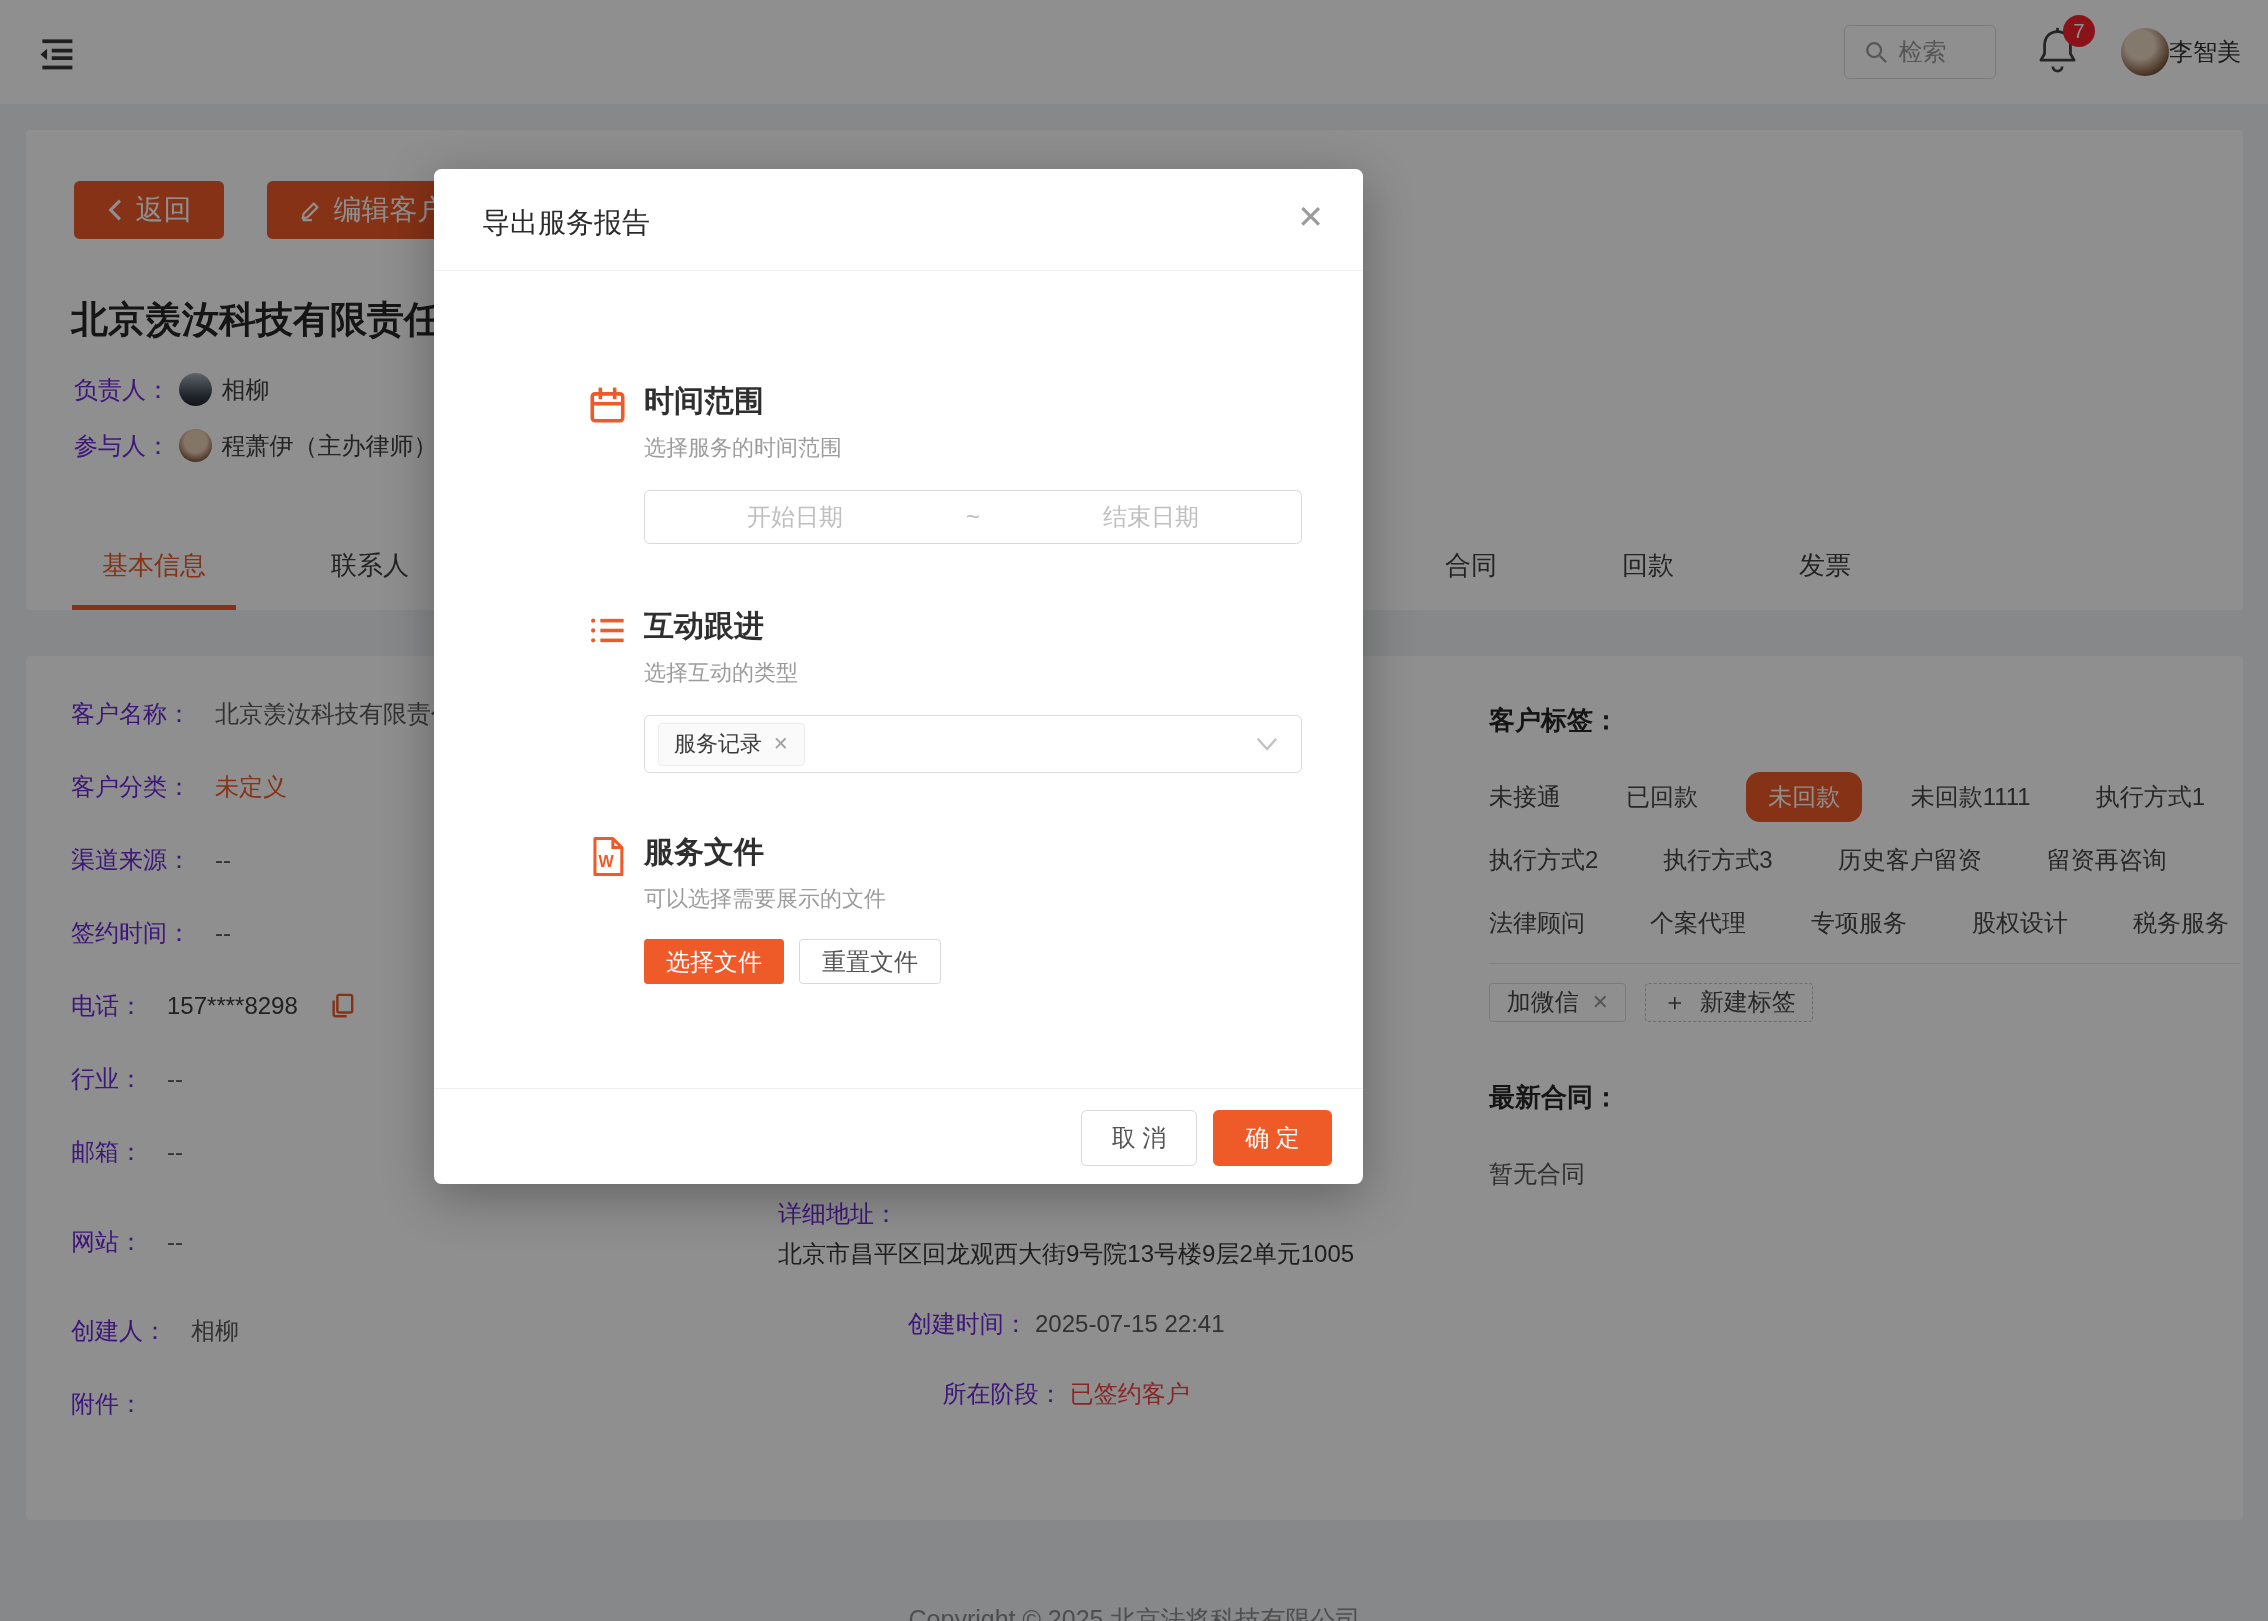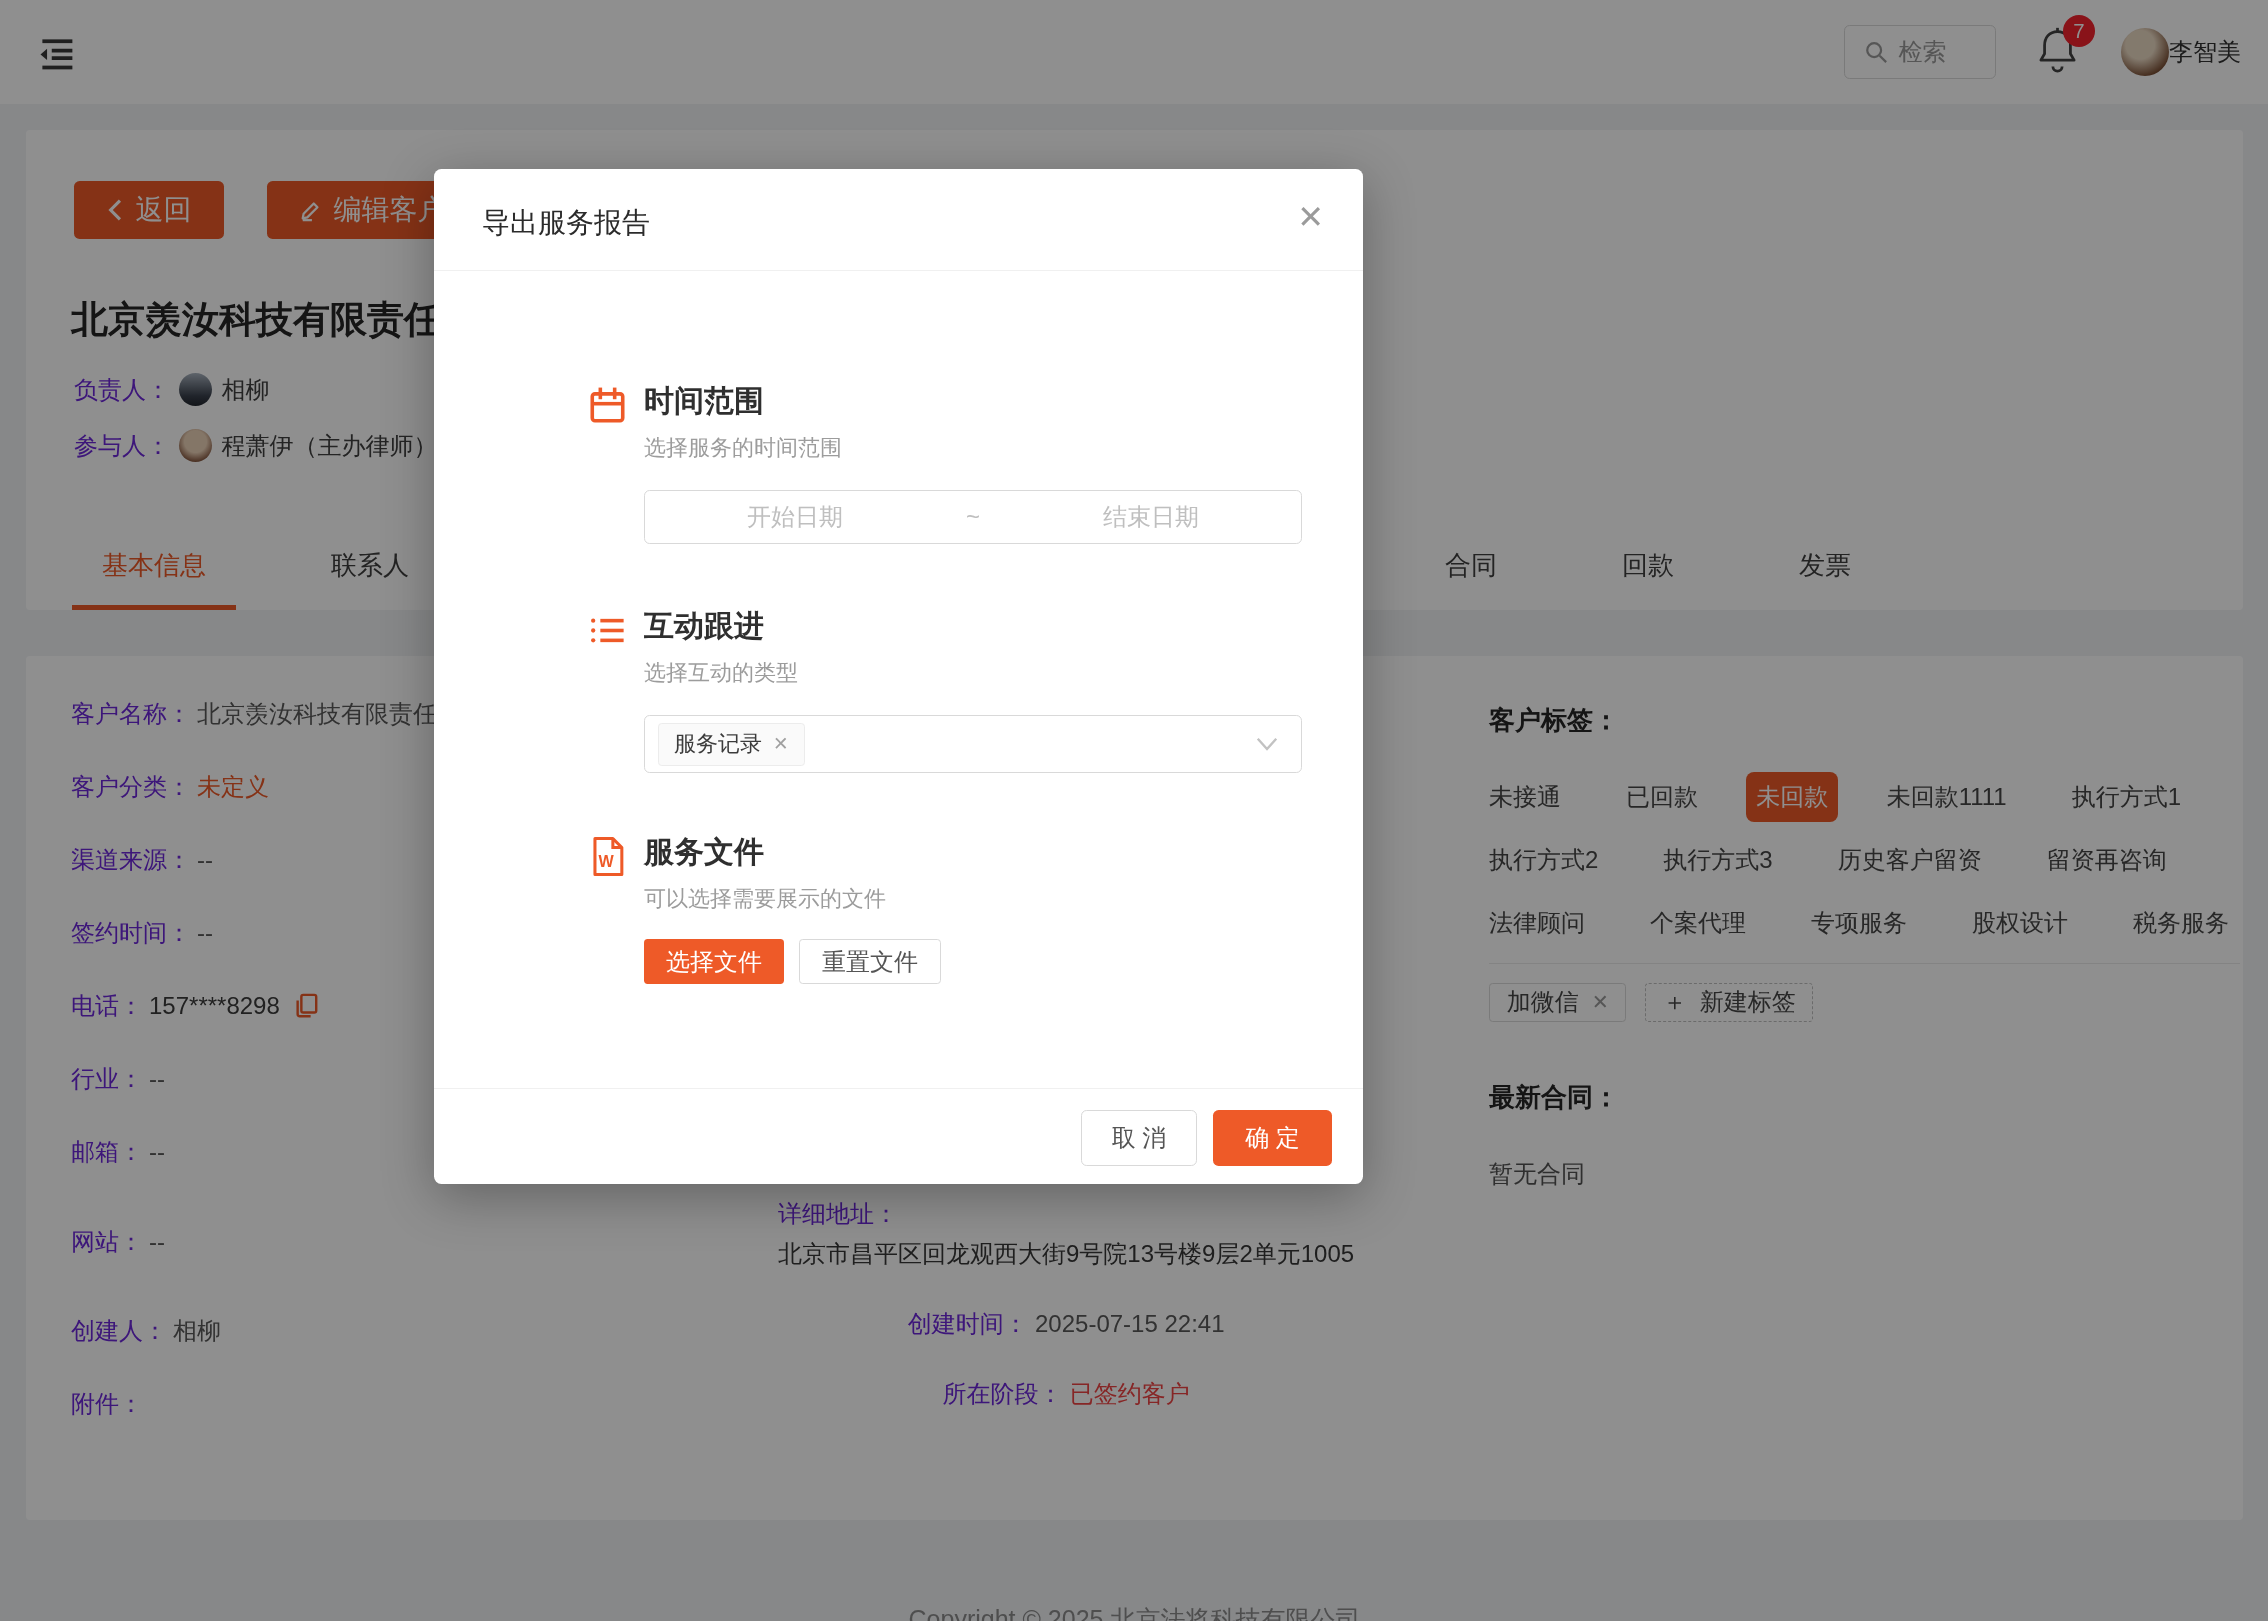--- a/index.html
+++ b/index.html
@@ -41,37 +41,37 @@
   .avatar.woman { background:radial-gradient(circle at 50% 38%, #ecd2b8 0 42%, #8a5d45 75%, #5c3c2c 100%); }
 
   .tabs { position:absolute; left:46px; bottom:0; right:0; height:61px; display:flex; gap:65px; align-items:flex-start; }
   .tab { position:relative; padding:0 30px; font-size:26px; color:#3f3f3f; height:61px; line-height:33px; cursor:pointer; }
   .tab.active { color:var(--accent); }
   .tab.active::after { content:""; position:absolute; left:0; right:0; bottom:0; height:4.6px; background:var(--accent); }
   .tab-spacer { width:846px; }
 
   
   .fields { position:absolute; left:45px; top:43px; display:flex; flex-direction:column; gap:43px; }
-  .field-row { display:flex; align-items:center; gap:6px; line-height:30px; white-space:nowrap; }
+  .field-row { display:flex; align-items:center; gap:24px; line-height:30px; white-space:nowrap; }
   .field-row.gap-big { margin-top:16.7px; }
   .field-label { color:#6d28d9; }
   .field-value { color:#595959; }
   .field-value.highlight { color:var(--accent); }
   .copy-icon { color:var(--accent); margin-left:7.4px; cursor:pointer; display:inline-flex; }
 
   .mid-col { position:absolute; left:752px; top:542px; display:flex; flex-direction:column; gap:40px; }
   .mid-addr .addr-line { margin-top:9.3px; color:#383838; line-height:30px; }
   .mid-row { display:flex; gap:7.4px; line-height:30px; white-space:nowrap;justify-content:center; }
 
   .right-col { position:absolute; left:1463px; top:47px; width:751px; }
   .col-heading { font-size:26px; font-weight:700; color:#262626; }
   .tag-rows { margin-top:45px; display:flex; flex-direction:column; gap:35px; }
   .tag-row { display:flex; align-items:center; gap:65px; line-height:28px; }
   .tag { color:#474747; cursor:pointer; white-space:nowrap; }
-  .tag.selected { background:var(--accent); color:#fff; padding:11px 10px; border-radius:8px; margin:-11px -16.7px;text-align:center; }
+  .tag.selected { background:var(--accent); color:#fff; padding:11px 22px; border-radius:14px; margin:-11px -16.7px;text-align:center; }
   .tag-edit-row { margin-top:26px; border-top:0.9px solid #e9e9e9; padding-top:18.6px; display:flex; gap:18.6px; align-items:center; }
   .chip { height:39px; display:inline-flex; align-items:center; gap:13px; padding:0 16.7px; border:0.9px solid #d9d9d9; border-radius:3.7px; color:#474747; background:#fff; cursor:pointer; }
   .chip .x { color:#999; font-size:20.4px; }
   .chip.dashed { border-style:dashed; border-color:#bfbfbf; }
   .contract-heading { margin-top:58px; }
   .contract-value { margin-top:43px; color:#555; }
 
   .copyright { position:absolute; left:0; right:0; bottom:-15px; text-align:center; color:#8c8c8c; font-size:25px; z-index:1; }
 
   

